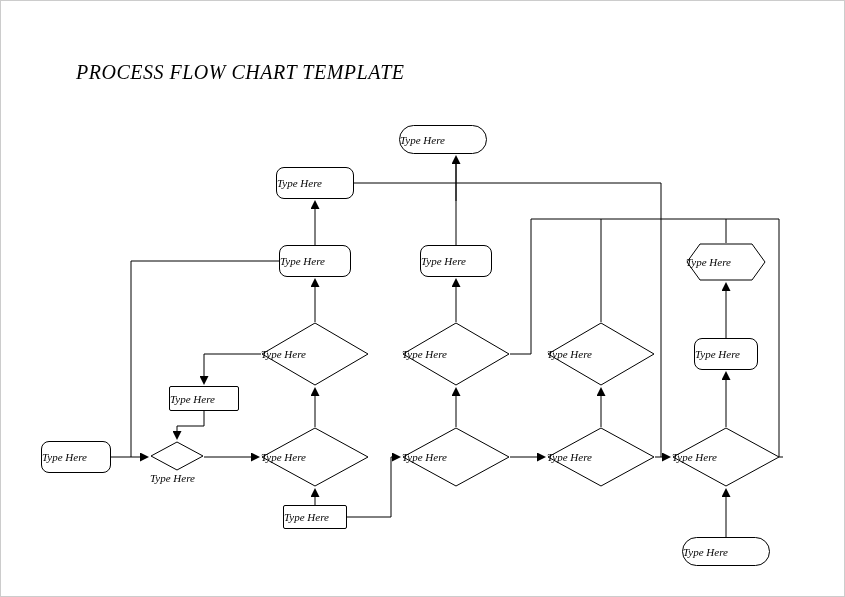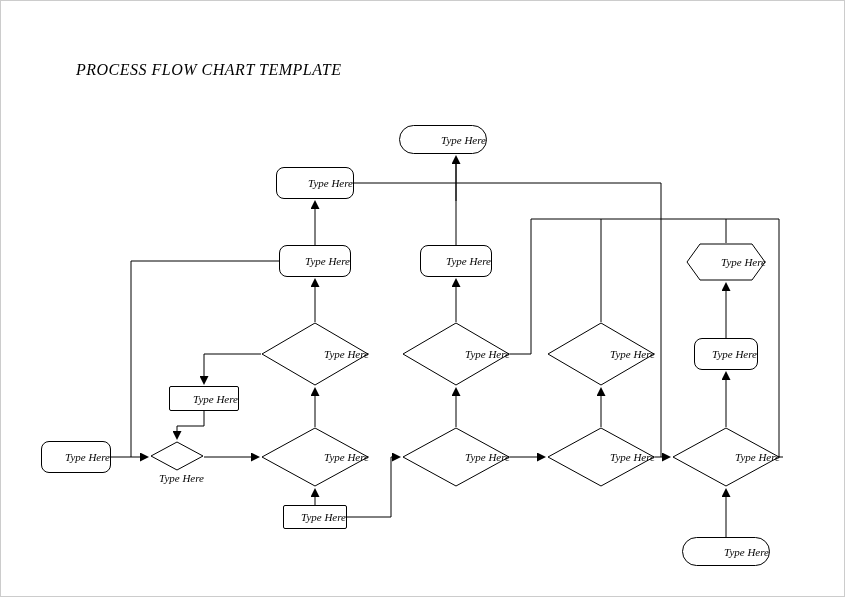--- a/index.html
+++ b/index.html
@@ -1,18 +1,18 @@
 <!DOCTYPE html>
 <html><head>
 <meta charset="utf-8">
 <style>
 html,body{margin:0;padding:0;background:#fff;font-family:"Times New Roman",Times,serif;font-style:italic;font-size:11px;color:#000}
 .page{position:relative;width:845px;height:597px;background:#fff;border:1px solid #ccc;box-sizing:border-box}
-.title{position:absolute;left:75px;top:60px;font-size:16px;font-style:italic;letter-spacing:0.5px}
-.node{position:absolute;display:flex;align-items:center;justify-content:flex-end;text-align:center;background:#fff;z-index:2;box-sizing:border-box}
+.title{position:absolute;left:75px;top:60px;font-size:20px;font-style:italic;letter-spacing:0.5px}
+.node{position:absolute;display:flex;align-items:center;justify-content:flex-start;text-align:center;background:#fff;z-index:2;box-sizing:border-box}
 .rect{border:1px solid #000;border-radius:8px}
 .small-rect{border:1px solid #000;border-radius:2px}
 .terminator{border:1px solid #000;border-radius:999px}
 .diamond{border:none;background:transparent}
 .diamond svg,.hexagon svg{position:absolute;inset:0;width:100%;height:100%;z-index:-1}
 .diamond span,.hexagon span{position:relative;z-index:1}
 .hexagon{border:none;background:transparent}
 svg.connectors{position:absolute;inset:0;width:100%;height:100%;z-index:1;pointer-events:none}
 svg.connectors line,svg.connectors polyline{stroke:#000;stroke-width:1;fill:none}
 </style>

